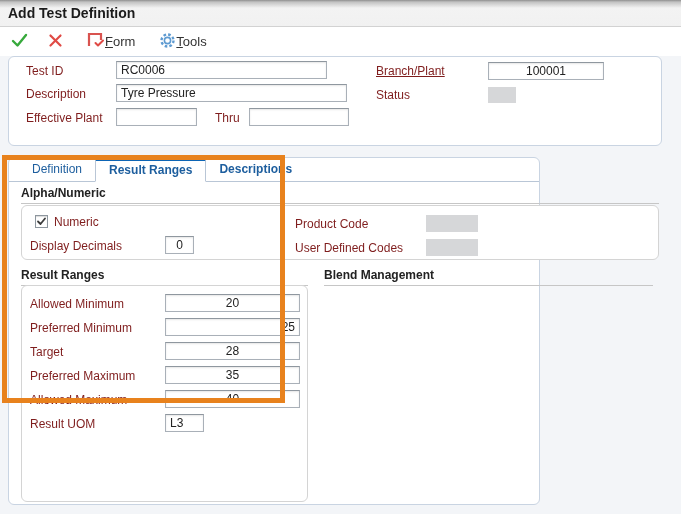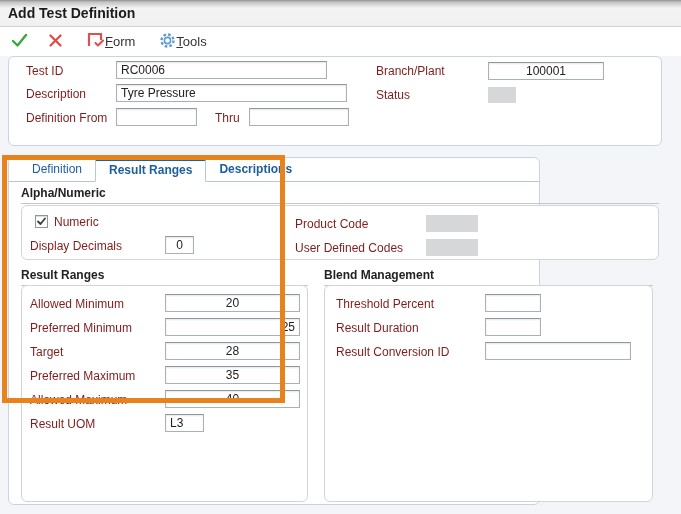--- a/index.html
+++ b/index.html
@@ -125,26 +125,26 @@
   </div>
 </div>
 
 <div class="panel top">
   <span class="fld-label" style="left:17px; top:7px;">Test ID</span>
   <input class="tbox" style="left: 107px; top: 4px; width: 211px;" value="RC0006">
 
   <span class="fld-label" style="left:17px; top:30px;">Description</span>
   <input class="tbox" style="left: 107px; top: 27px; width: 231px;" value="Tyre Pressure">
 
-  <span class="fld-label" style="left:17px; top:54px;">Definition From</span>
+  <span class="fld-label" style="left:17px; top:54px;">Effective Plant</span>
   <input class="tbox" style="left: 107px; top: 51px; width: 81px;" value="">
   <span class="fld-label" style="left:206px; top:54px;">Thru</span>
   <input class="tbox" style="left: 240px; top: 51px; width: 100px;" value="">
 
-  <span class="fld-label" style="left:367px; top:7px;">Branch/Plant</span>
+  <span class="fld-label" style="left:367px; top:7px;text-decoration:underline;">Branch/Plant</span>
   <input class="tbox center" style="left: 479px; top: 5px; width: 116px;" value="100001">
 
   <span class="fld-label" style="left:367px; top:31px;">Status</span>
   <span class="graybox" style="left:479px; top:30px; width:28px;"></span>
 </div>
 
 <div class="panel main">
   <div class="tabbar">
     <div class="tab">Definition</div>
     <div class="tab active">Result Ranges</div>
@@ -185,25 +185,15 @@
     <input class="tbox center" style="left: 143px; top: 80px; width: 135px;" value="35">
 
     <span class="fld-label" style="left:8px; top:107px;">Allowed Maximum</span>
     <input class="tbox center" style="left: 143px; top: 104px; width: 135px;" value="40">
 
     <span class="fld-label" style="left:8px; top:131px;">Result UOM</span>
     <input class="tbox" style="left: 143px; top: 128px; width: 39px;" value="L3">
   </div>
 
   <div class="group-title" style="left:315px; top:110px; width:329px;">Blend Management</div>
-  <div class="groupbox" style="left:315px; top:127px; width:329px; height:217px;">
-    <span class="fld-label" style="left:11px; top:11px;">Threshold Percent</span>
-    <input class="tbox" style="left: 160px; top: 8px; width: 56px;" value="">
-
-    <span class="fld-label" style="left:11px; top:35px;">Result Duration</span>
-    <input class="tbox" style="left: 160px; top: 32px; width: 56px;" value="">
-
-    <span class="fld-label" style="left:11px; top:59px;">Result Conversion ID</span>
-    <input class="tbox" style="left: 160px; top: 56px; width: 146px;" value="">
-  </div>
 </div>
 
 <div class="annotation"></div>
 
 </body></html>

